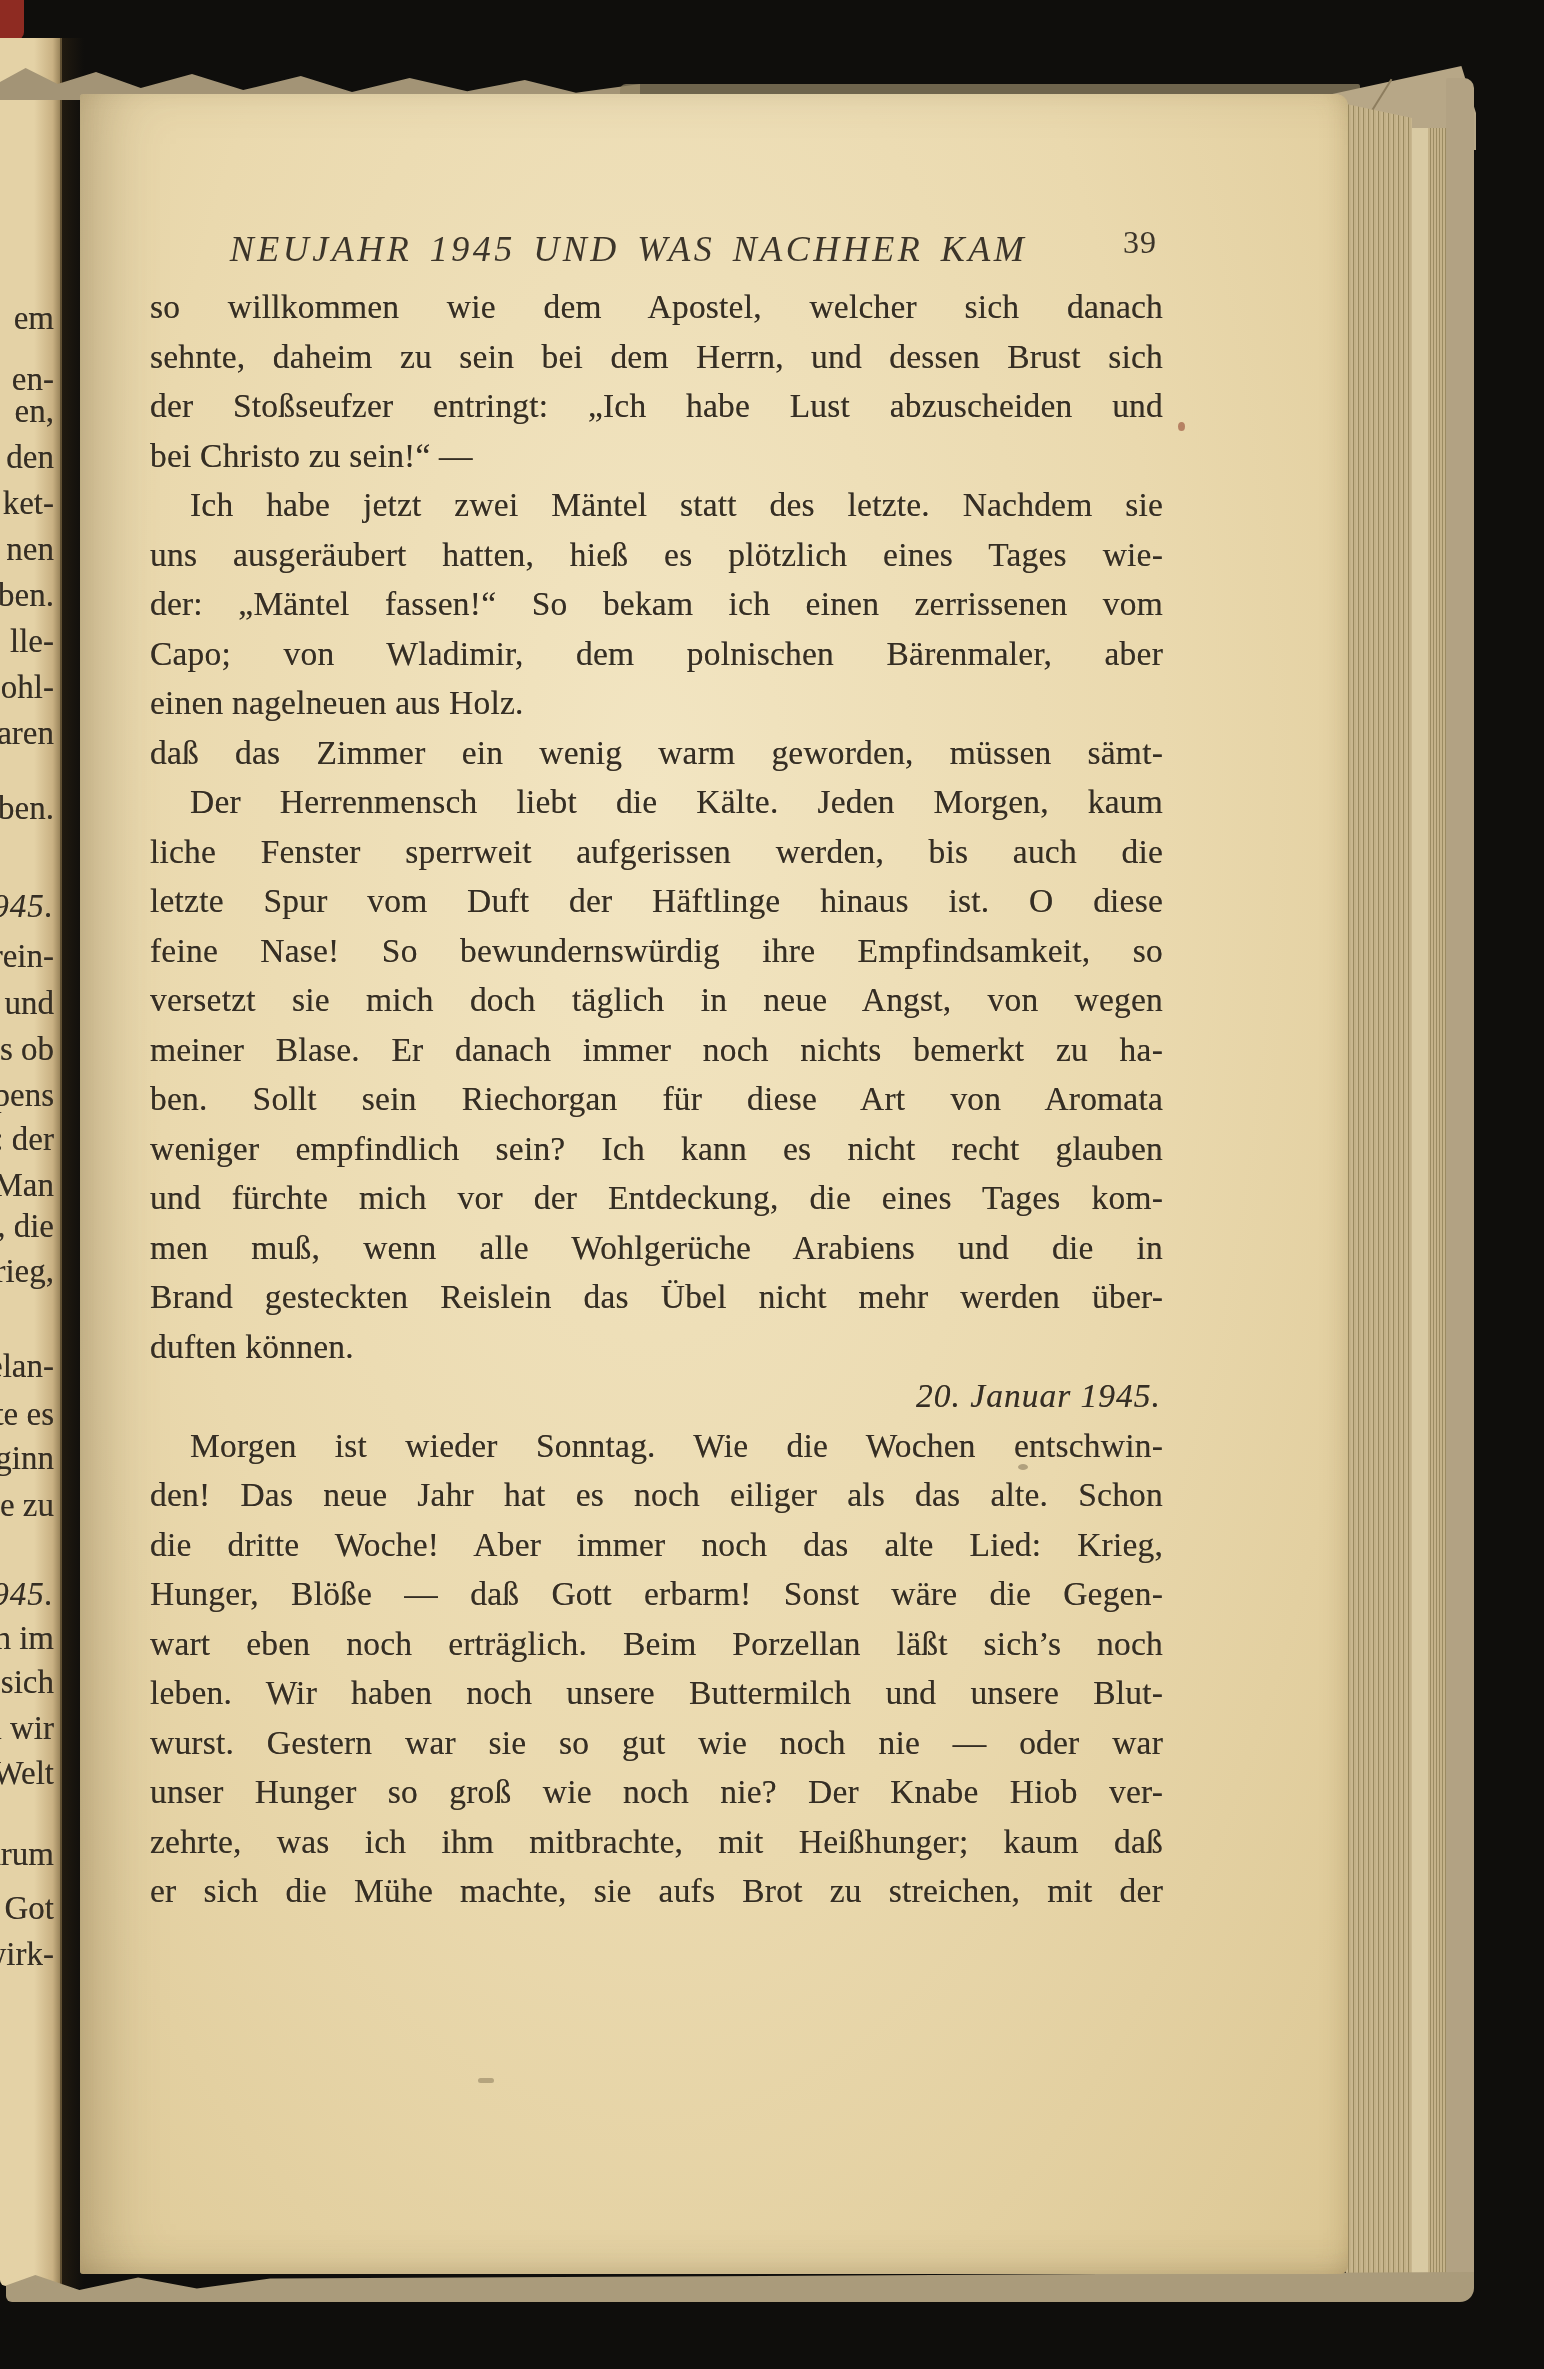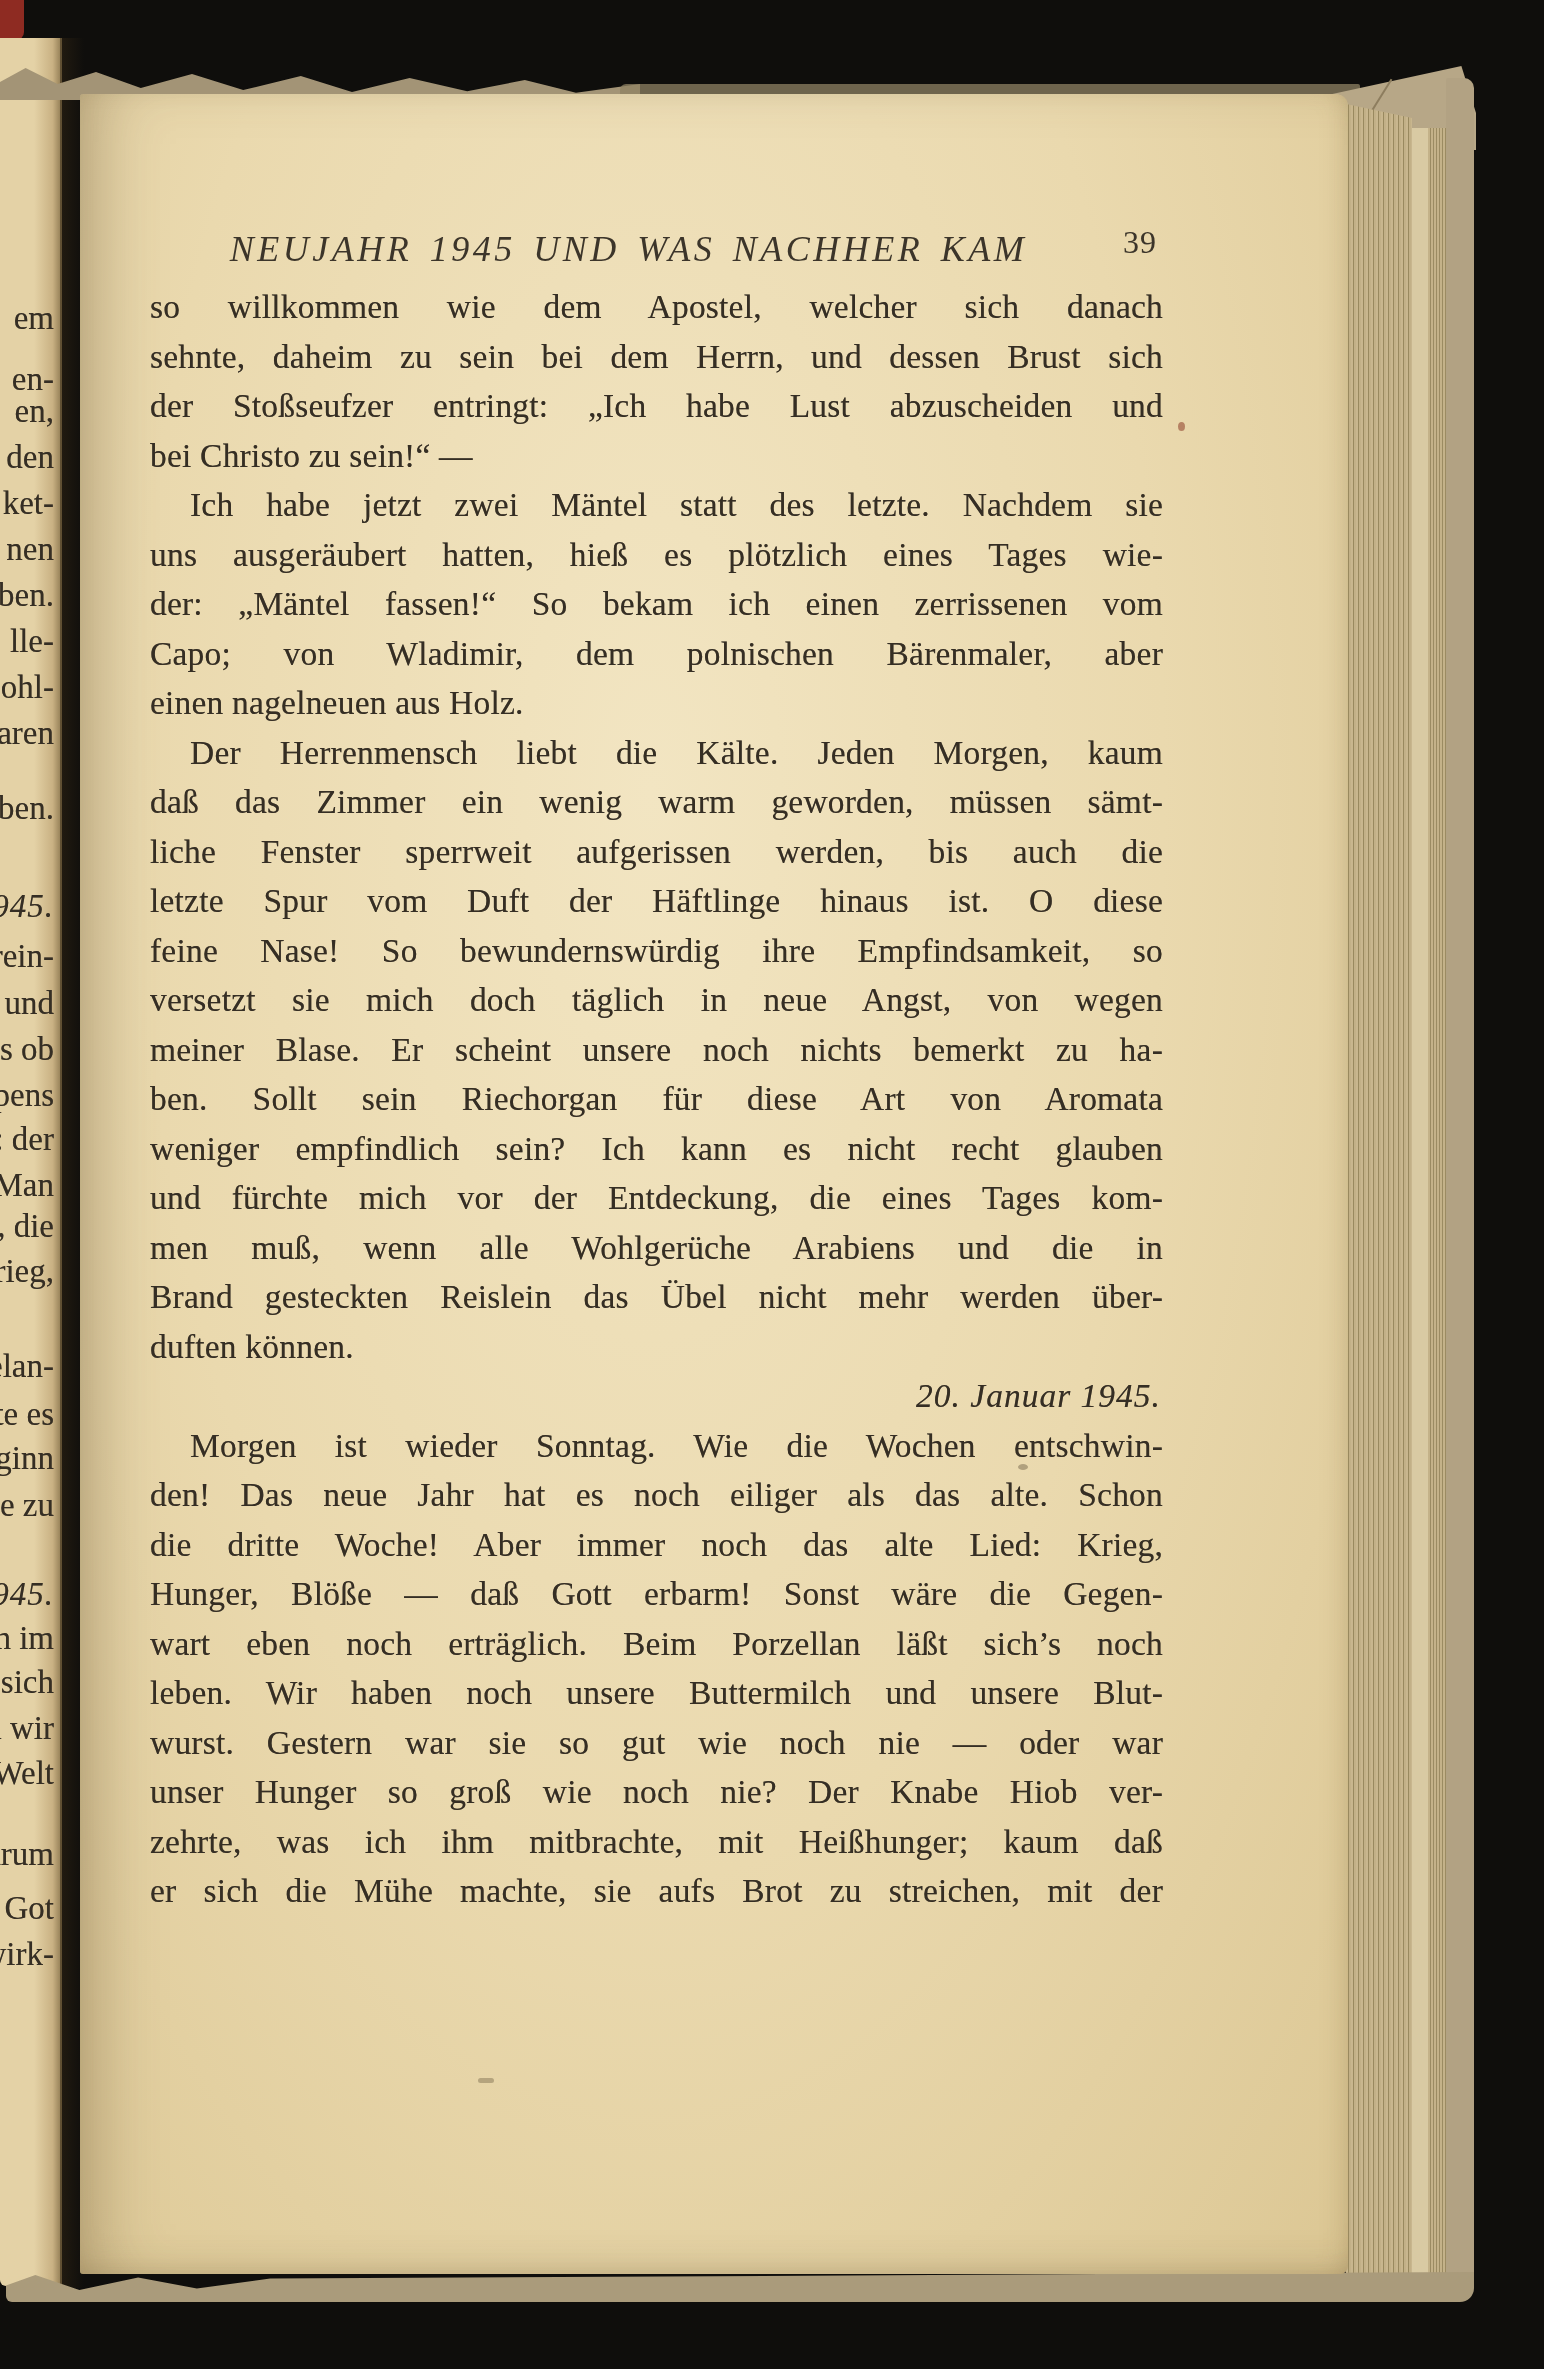--- a/index.html
+++ b/index.html
@@ -130,27 +130,27 @@
     <div class="body-text">
         <div class="line">so willkommen wie dem Apostel, welcher sich danach</div>
         <div class="line">sehnte, daheim zu sein bei dem Herrn, und dessen Brust sich</div>
         <div class="line">der Stoßseufzer entringt: „Ich habe Lust abzuscheiden und</div>
         <div class="line short">bei Christo zu sein!“ —</div>
         <div class="line indent">Ich habe jetzt zwei Mäntel statt des letzte. Nachdem sie</div>
         <div class="line">uns ausgeräubert hatten, hieß es plötzlich eines Tages wie-</div>
         <div class="line">der: „Mäntel fassen!“ So bekam ich einen zerrissenen vom</div>
         <div class="line">Capo; von Wladimir, dem polnischen Bärenmaler, aber</div>
         <div class="line short">einen nagelneuen aus Holz.</div>
+        <div class="line">daß das Zimmer ein wenig warm geworden, müssen sämt-</div>
         <div class="line indent">Der Herrenmensch liebt die Kälte. Jeden Morgen, kaum</div>
-        <div class="line">daß das Zimmer ein wenig warm geworden, müssen sämt-</div>
         <div class="line">liche Fenster sperrweit aufgerissen werden, bis auch die</div>
         <div class="line">letzte Spur vom Duft der Häftlinge hinaus ist. O diese</div>
         <div class="line">feine Nase! So bewundernswürdig ihre Empfindsamkeit, so</div>
         <div class="line">versetzt sie mich doch täglich in neue Angst, von wegen</div>
-        <div class="line">meiner Blase. Er scheint unsere noch nichts bemerkt zu ha-</div>
+        <div class="line">meiner Blase. Er danach immer noch nichts bemerkt zu ha-</div>
         <div class="line">ben. Sollt sein Riechorgan für diese Art von Aromata</div>
         <div class="line">weniger empfindlich sein? Ich kann es nicht recht glauben</div>
         <div class="line">und fürchte mich vor der Entdeckung, die eines Tages kom-</div>
         <div class="line">men muß, wenn alle Wohlgerüche Arabiens und die in</div>
         <div class="line">Brand gesteckten Reislein das Übel nicht mehr werden über-</div>
         <div class="line short">duften können.</div>
         <div class="date-line">20. Januar 1945.</div>
         <div class="line indent">Morgen ist wieder Sonntag. Wie die Wochen entschwin-</div>
         <div class="line">den! Das neue Jahr hat es noch eiliger als das alte. Schon</div>
         <div class="line">die dritte Woche! Aber immer noch das alte Lied: Krieg,</div>

